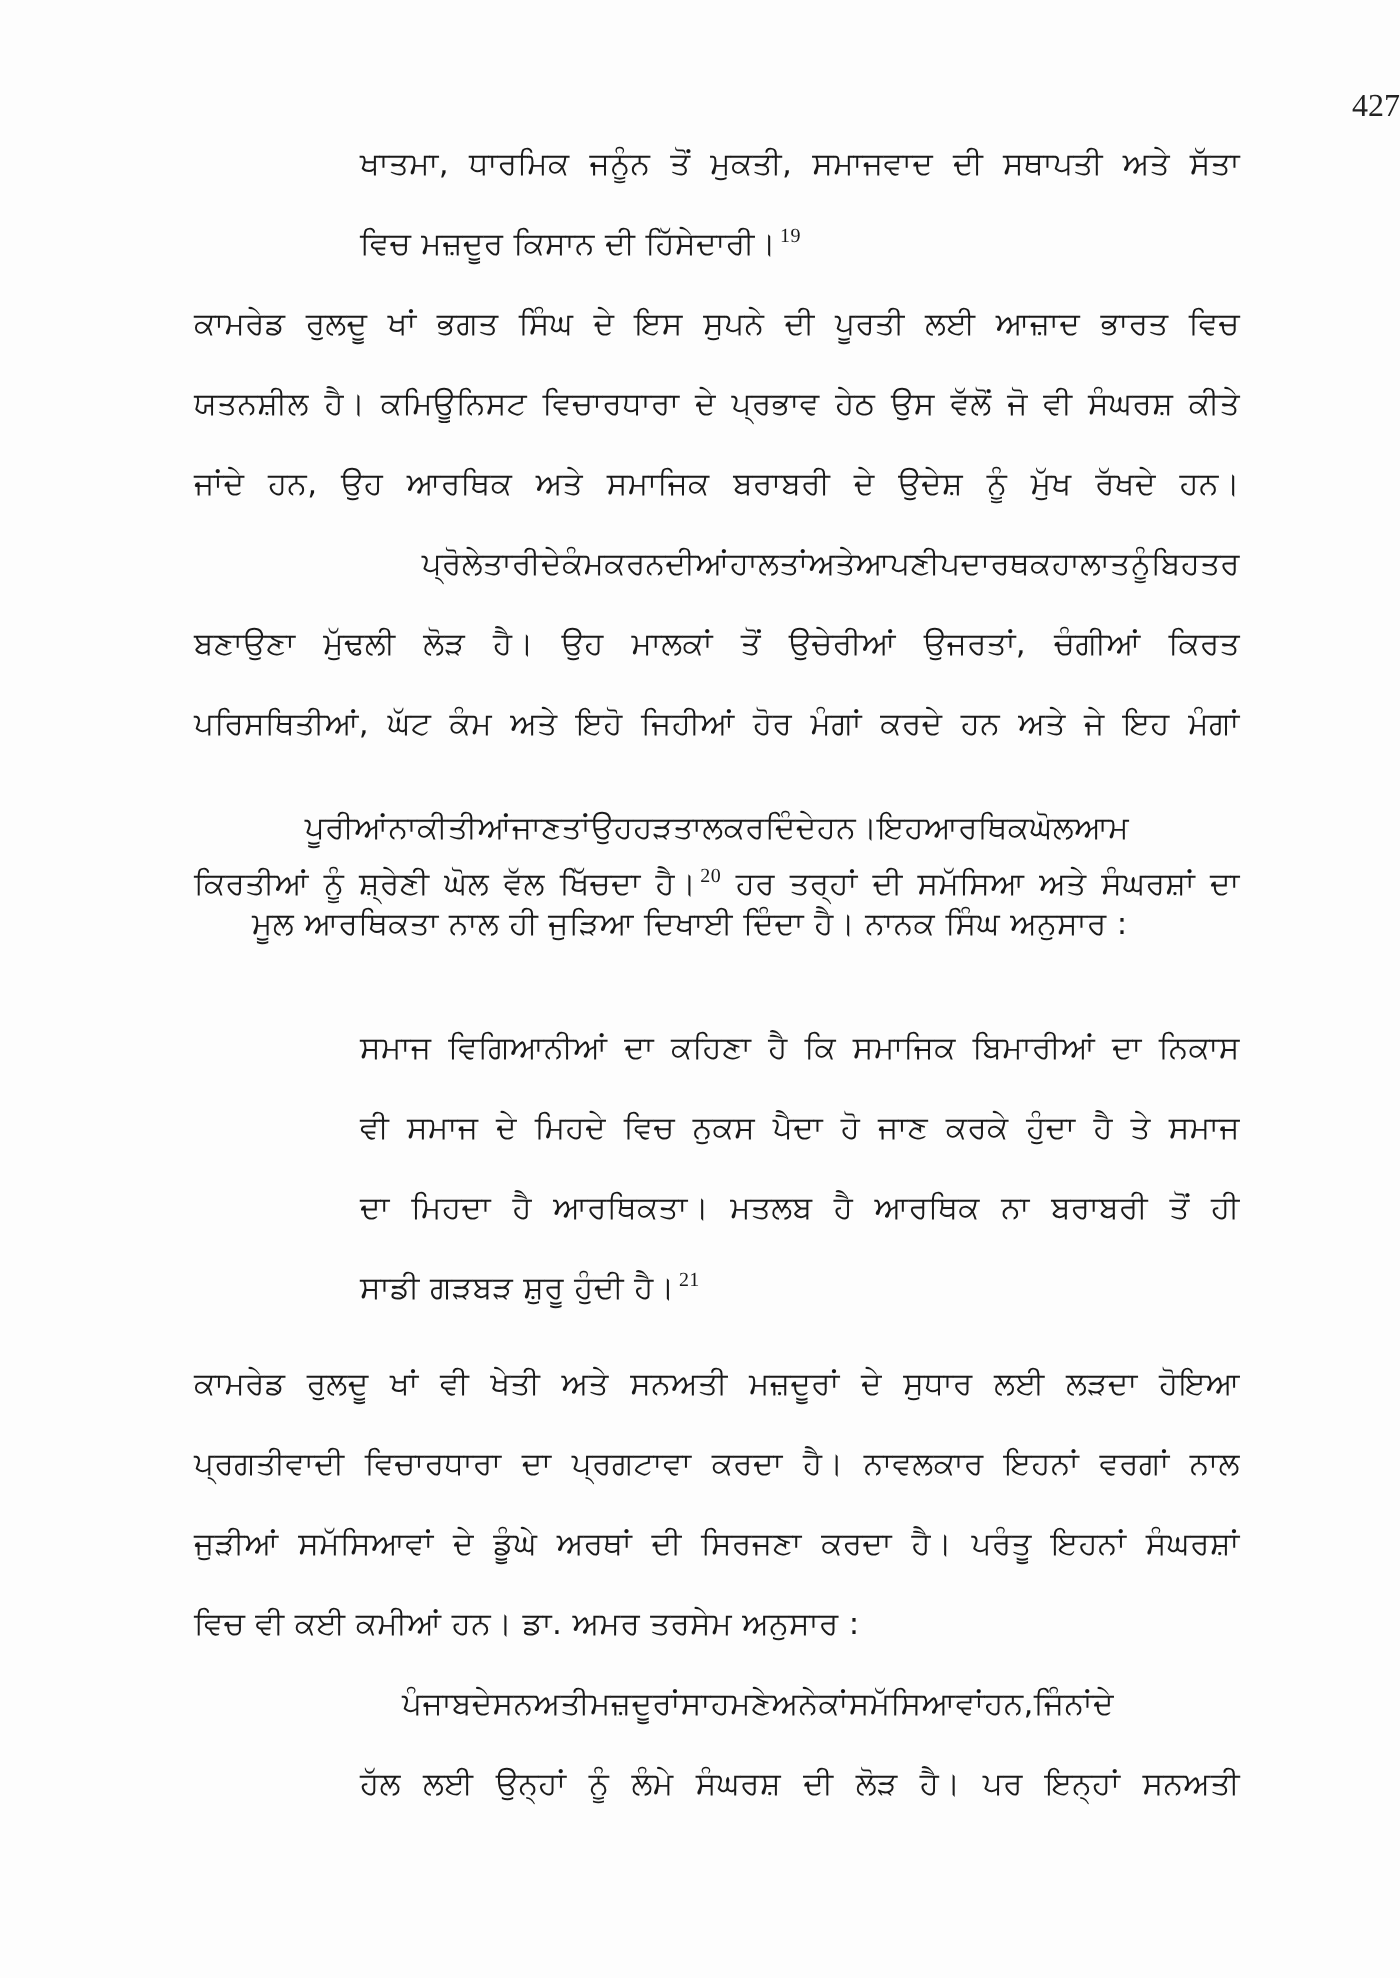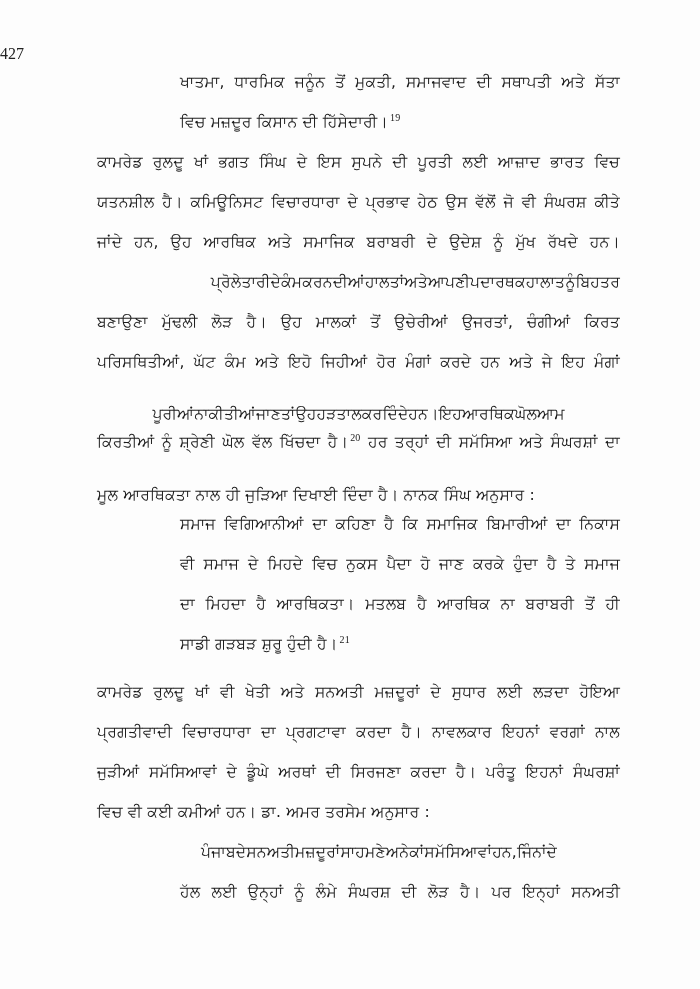--- a/index.html
+++ b/index.html
@@ -13,21 +13,21 @@
       position: relative;
       overflow: hidden;
       color: #1a1a1a;
       font-family: "DejaVu Sans", "Liberation Sans", sans-serif;
     }
     .page-number {
       position: absolute;
       top: 45px;
       left: 0;
       width: 700px;
-      text-align: left;
+      text-align: right;
       font-family: "Liberation Serif", "DejaVu Serif", serif;
       font-size: 16px;
       color: #222;
     }
     .line {
       position: absolute;
       font-size: 15.5px;
       line-height: 20px;
       white-space: nowrap;
       text-align: justify;
@@ -186,21 +186,21 @@
     <span>ਖਿੱਚਦਾ</span>
     <span>ਹੈ।<sup>20</sup></span>
     <span>ਹਰ</span>
     <span>ਤਰ੍ਹਾਂ</span>
     <span>ਦੀ</span>
     <span>ਸਮੱਸਿਆ</span>
     <span>ਅਤੇ</span>
     <span>ਸੰਘਰਸ਼ਾਂ</span>
     <span>ਦਾ</span>
   </div>
-<div class="line body-line last" style="top:485px;"><span>ਮੂਲ ਆਰਥਿਕਤਾ ਨਾਲ ਹੀ ਜੁੜਿਆ ਦਿਖਾਈ ਦਿੰਦਾ ਹੈ। ਨਾਨਕ ਸਿੰਘ ਅਨੁਸਾਰ :</span></div>
+<div class="line body-line last" style="top:452px;margin-left:29px;"><span>ਮੂਲ ਆਰਥਿਕਤਾ ਨਾਲ ਹੀ ਜੁੜਿਆ ਦਿਖਾਈ ਦਿੰਦਾ ਹੈ। ਨਾਨਕ ਸਿੰਘ ਅਨੁਸਾਰ :</span></div>
 
 <div class="line quote-line" style="top: 514px; white-space: normal; display: flex; justify-content: space-between;">
     <span>ਸਮਾਜ</span>
     <span>ਵਿਗਿਆਨੀਆਂ</span>
     <span>ਦਾ</span>
     <span>ਕਹਿਣਾ</span>
     <span>ਹੈ</span>
     <span>ਕਿ</span>
     <span>ਸਮਾਜਿਕ</span>
     <span>ਬਿਮਾਰੀਆਂ</span>

